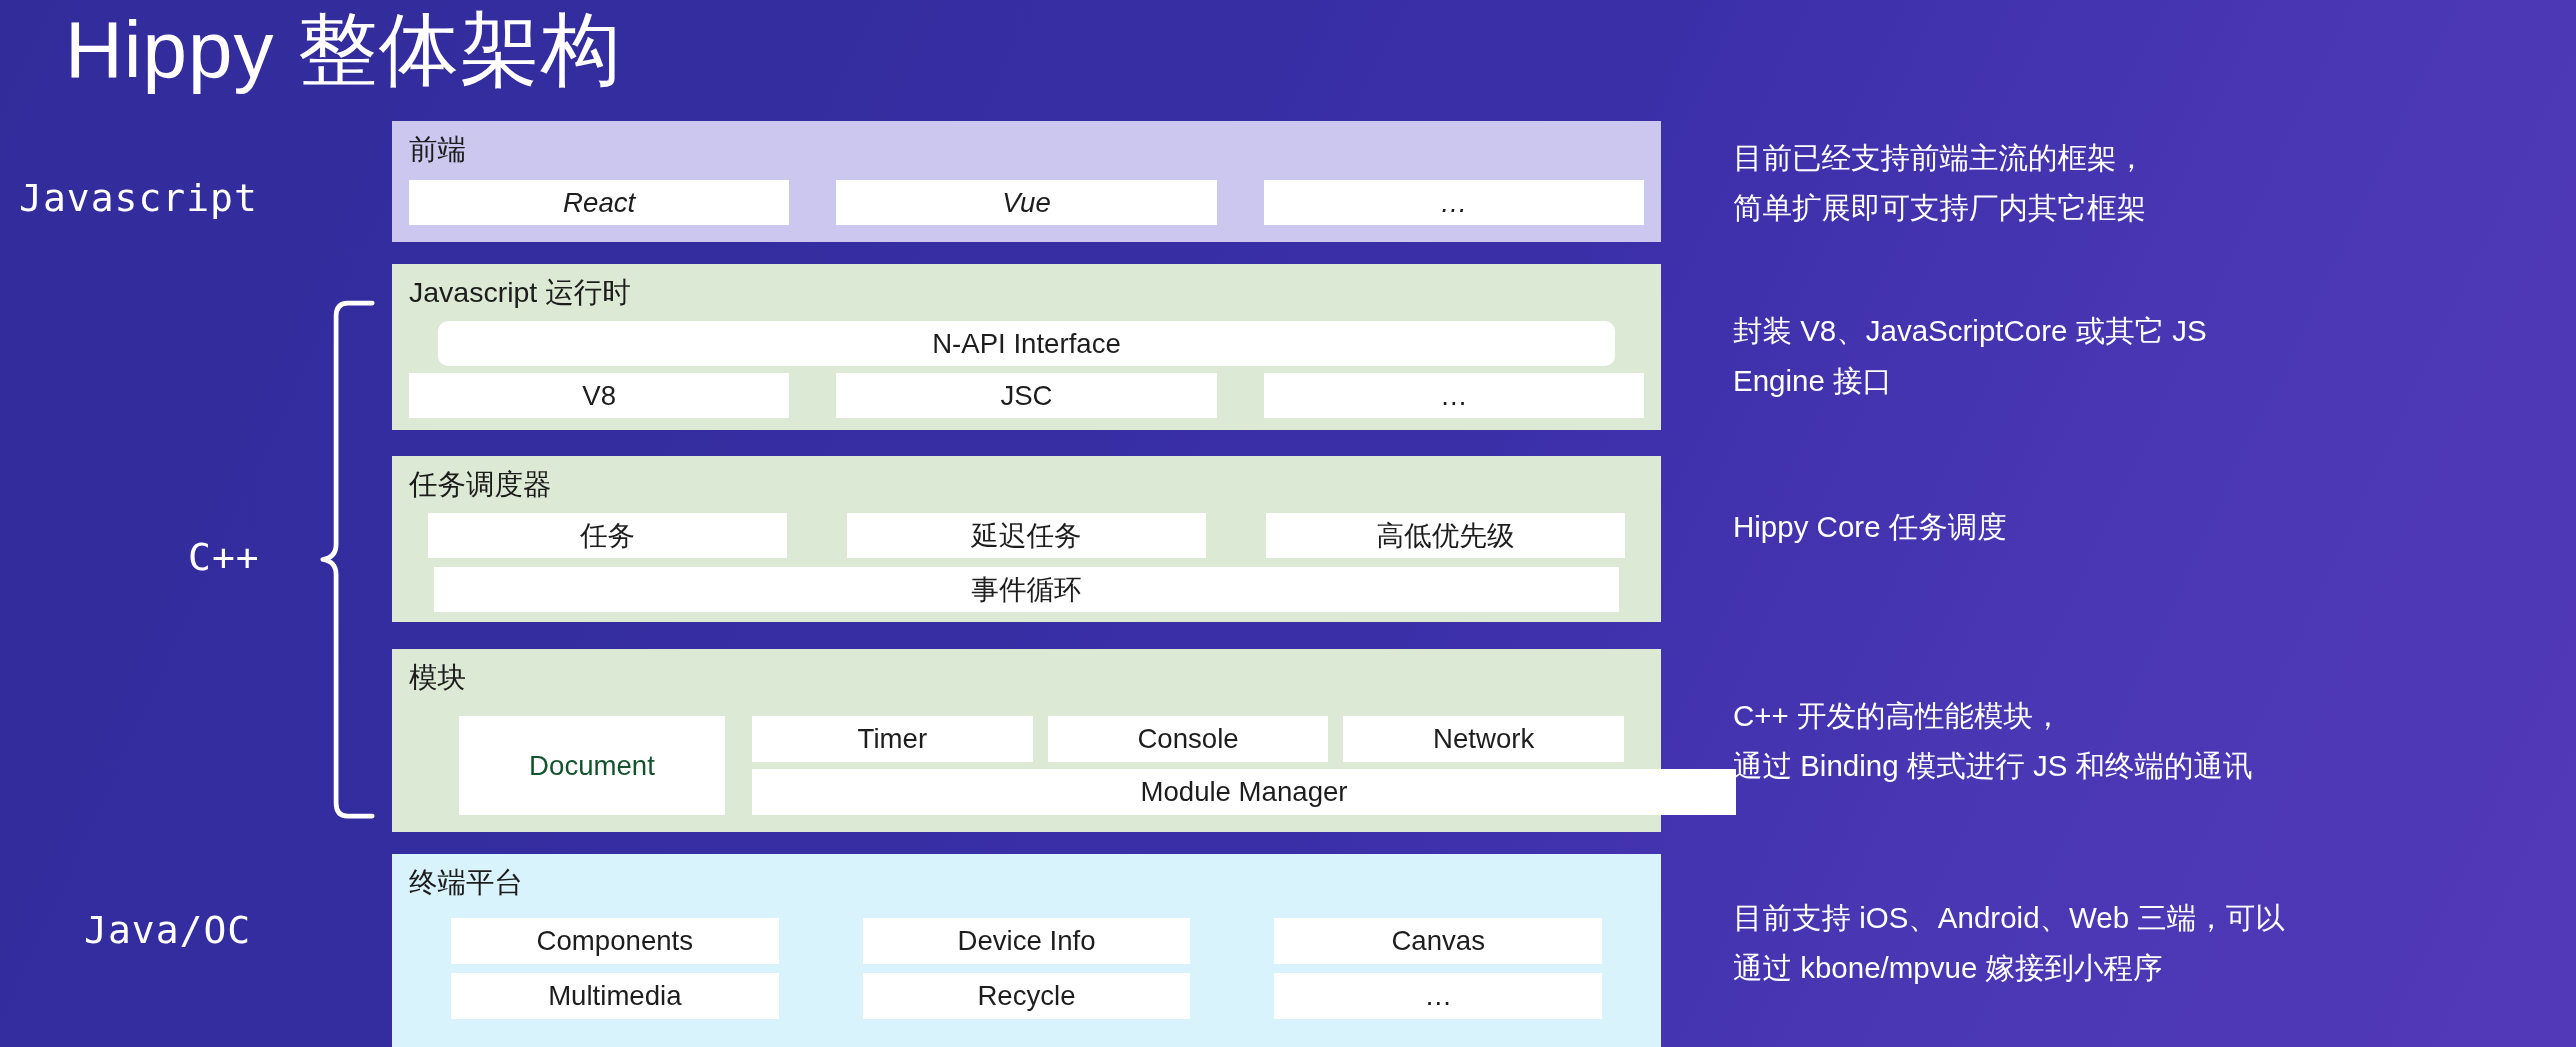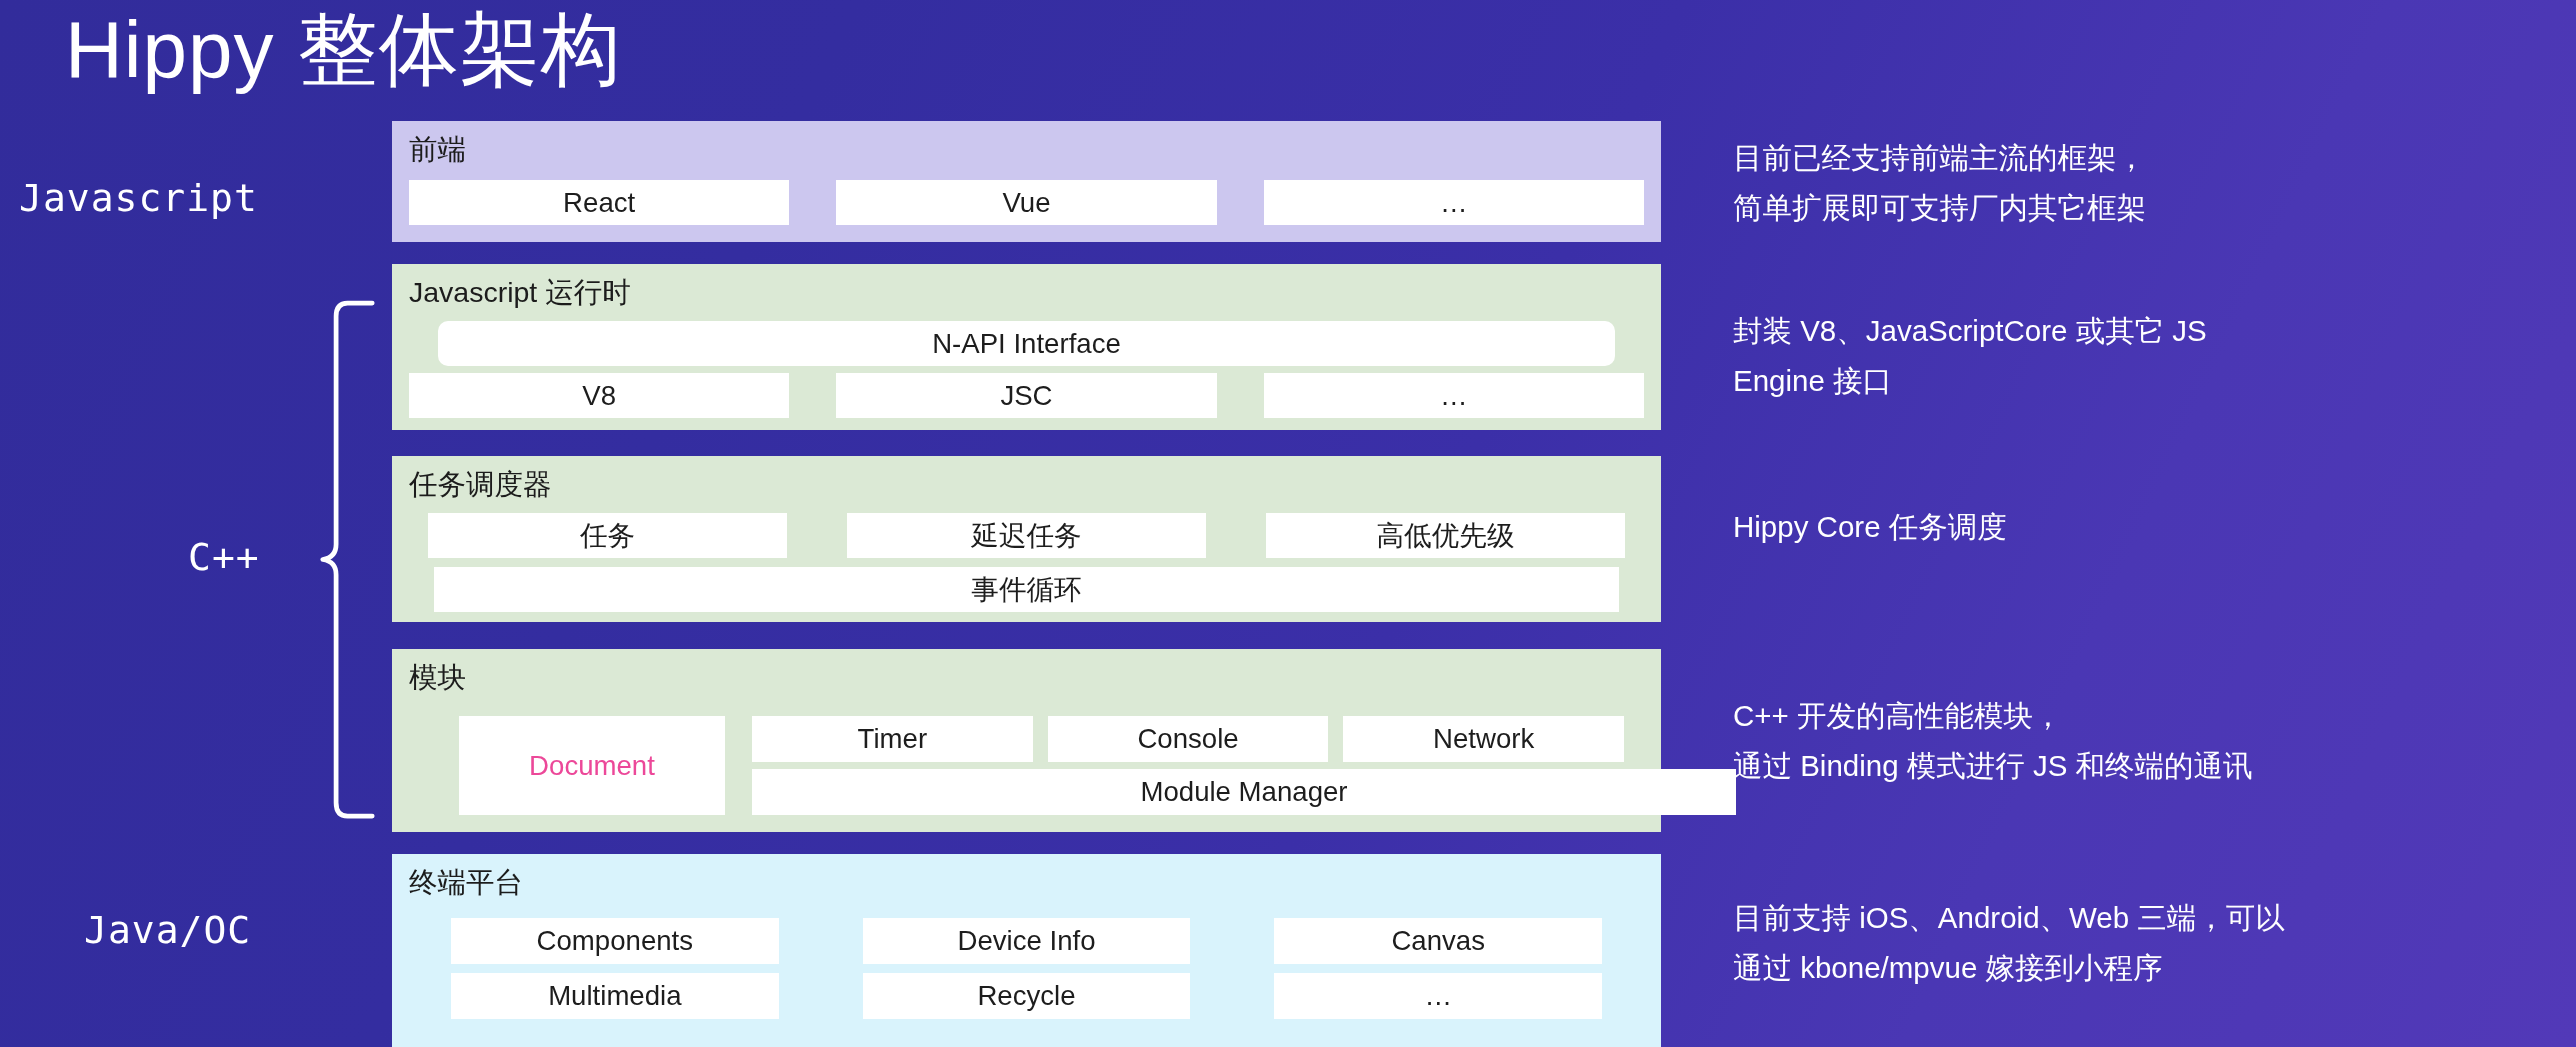--- a/index.html
+++ b/index.html
@@ -101,20 +101,21 @@
   #panel-frontend {
     top: 121px;
     height: 121px;
     background: #ccc7ef;
   }
   #panel-frontend .row {
     top: 59px;
     height: 45px;
     padding: 0 17px;
     gap: 47px;
+    font-style: italic;
   }
   #panel-frontend .cell { flex: 1 1 0; }
 
   
   #panel-jsruntime {
     top: 264px;
     height: 166px;
     background: #dbe9d5;
   }
   #panel-jsruntime .row-napi {
@@ -157,21 +158,21 @@
     height: 183px;
     background: #dbe9d5;
   }
   #panel-modules .mod-doc {
     position: absolute;
     left: 67px;
     top: 67px;
     width: 266px;
     height: 99px;
     background: #ffffff;
-    color: #ec4899;
+    color: #14532d;
     font-size: 27.6px;
     display: flex;
     align-items: center;
     justify-content: center;
   }
   #panel-modules .row-mods {
     top: 67px;
     height: 46px;
     left: 360px;
     width: 872px;

